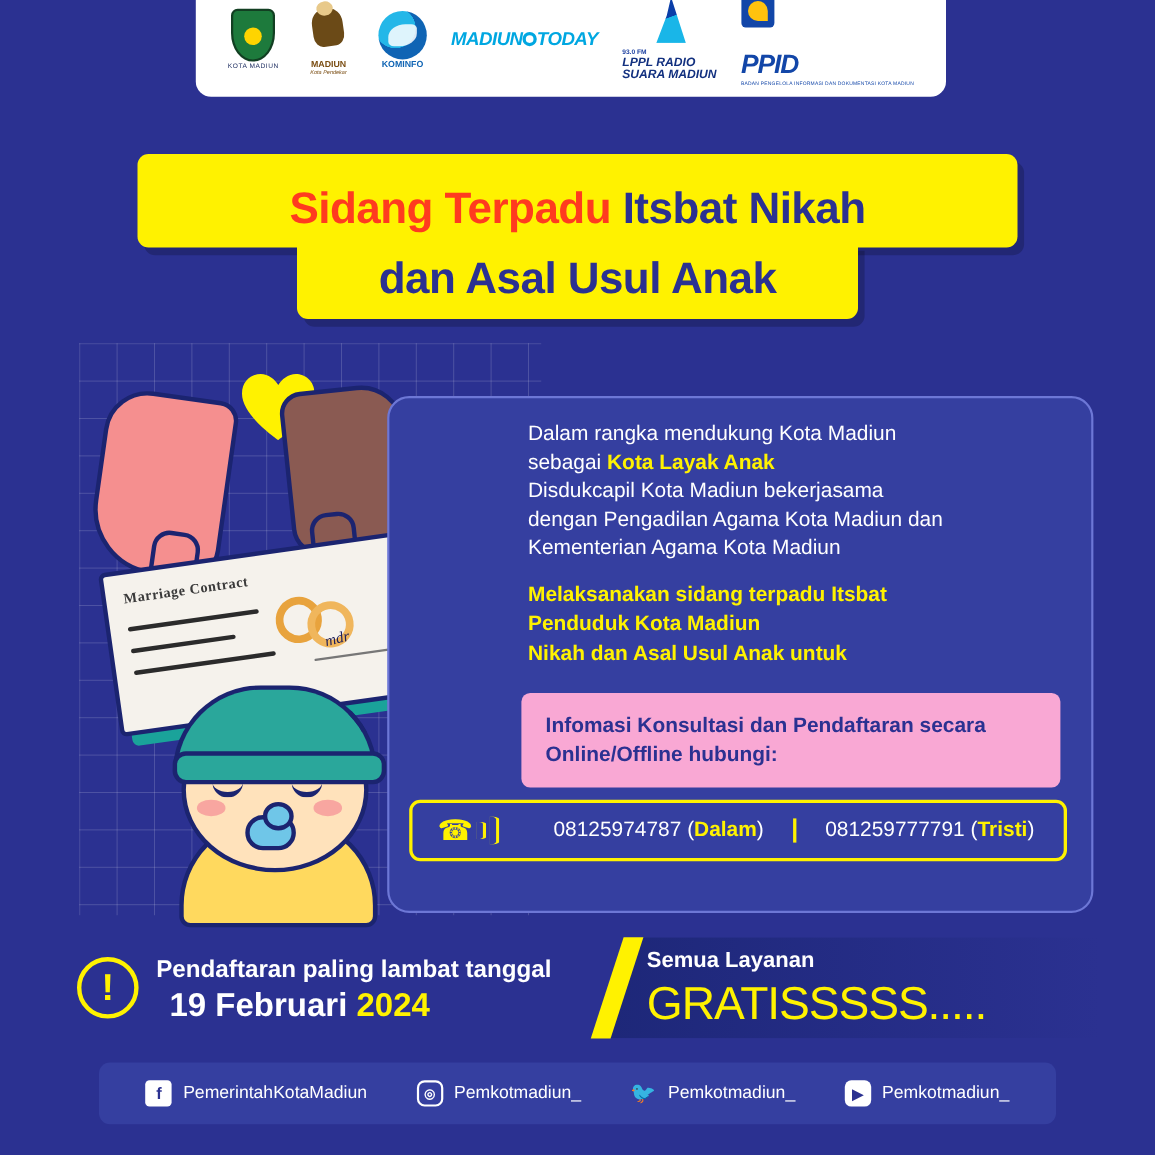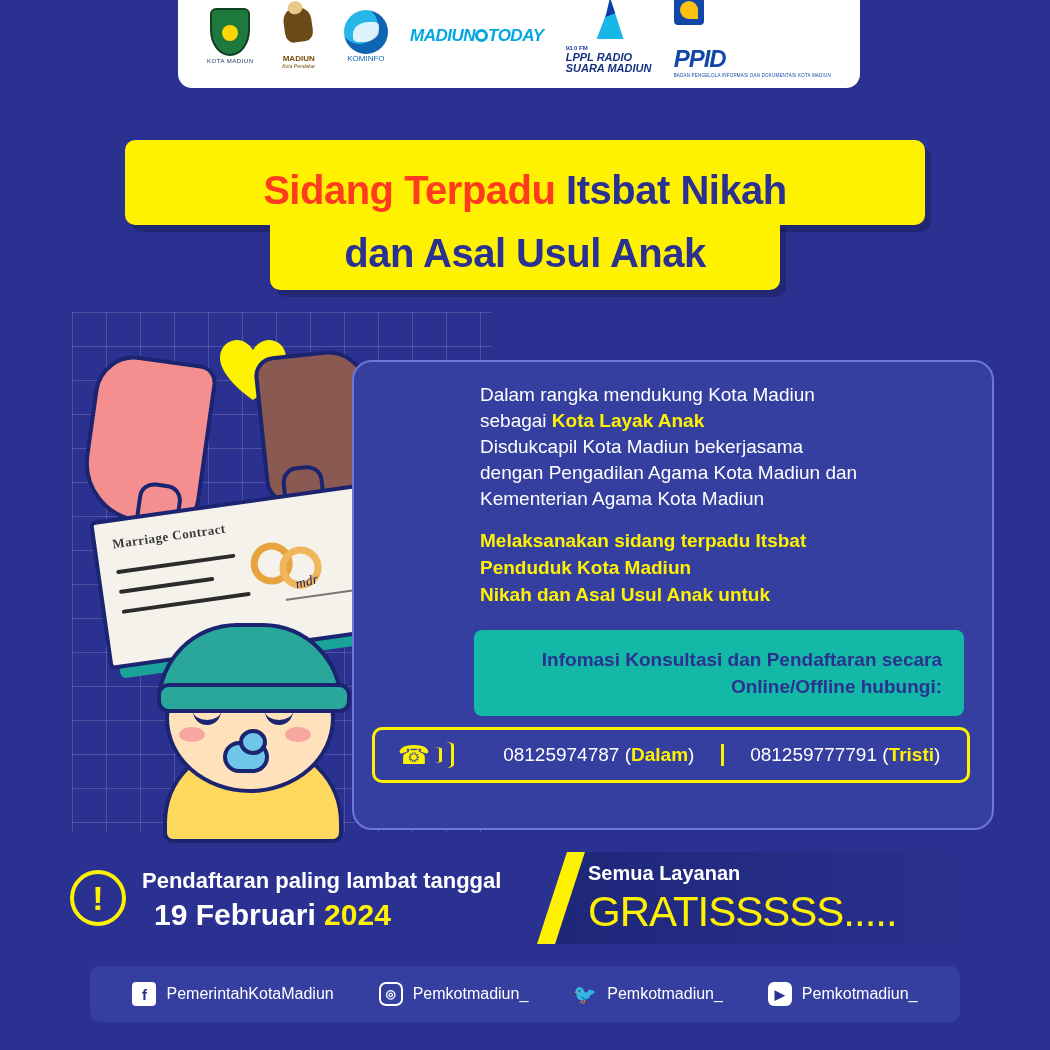--- a/index.html
+++ b/index.html
@@ -65,21 +65,21 @@
     width: 44px; height: 44px; border-radius: 50%;
     background: radial-gradient(circle at 35% 35%, #24b7e8 0 45%, #0f64b4 46% 100%);
     position: relative;
   }
   .logo-kominfo .swirl::after {
     content: ""; position: absolute; left: 9px; top: 12px;
     width: 26px; height: 20px; background: #ffffff;
     border-radius: 60% 20% 60% 20%;
     opacity: .85;
   }
-  .kominfo-word { font-size: 8px; color: #0f64b4; font-weight: normal; margin-top: 0; text-align: right; }
+  .kominfo-word { font-size: 8px; color: #0f64b4; font-weight: bold; margin-top: 0; text-align: right; }
 
   .logo-today .mt {
     font-size: 17px; color: #1b2c6b; font-weight: bold; font-style: italic; letter-spacing: -.5px; text-align: right;
   }
   .logo-today .mt span { color: #00a7e1; }
   .logo-today .circ {
     display:inline-block; width: 13px; height: 13px; border-radius: 50%;
     border: 3px solid #00a7e1; vertical-align: -1px;
   }
 
@@ -273,22 +273,22 @@
   }
   .panel-text .hl { color: #fff200; font-weight: bold; }
   .panel-bold {
     position: absolute; left: 126px; top: 165px;
     width: 460px;
     color: #fff200; font-size: 19px; font-weight: bold; line-height: 27px;
   }
   .yellow-box {
     position: absolute; left: 120px; top: 268px;
     width: 490px; padding: 16px 22px;
-    background: #14b8a6; border-radius: 8px;
-    color: #2b3191; font-weight: bold; font-size: 19px; line-height: 27px; text-align: right;
+    background: #f9a8d4; border-radius: 8px;
+    color: #2b3191; font-weight: bold; font-size: 19px; line-height: 27px;
   }
   .phone-row {
     position: absolute; left: 18px; top: 365px;
     width: 598px; height: 56px;
     border: 3px solid #fff200; border-radius: 10px;
     display: flex; align-items: center;
   }
   .phone-icon-cell {
     width: 102px; display: flex; align-items: center; justify-content: center; gap: 3px;
   }

